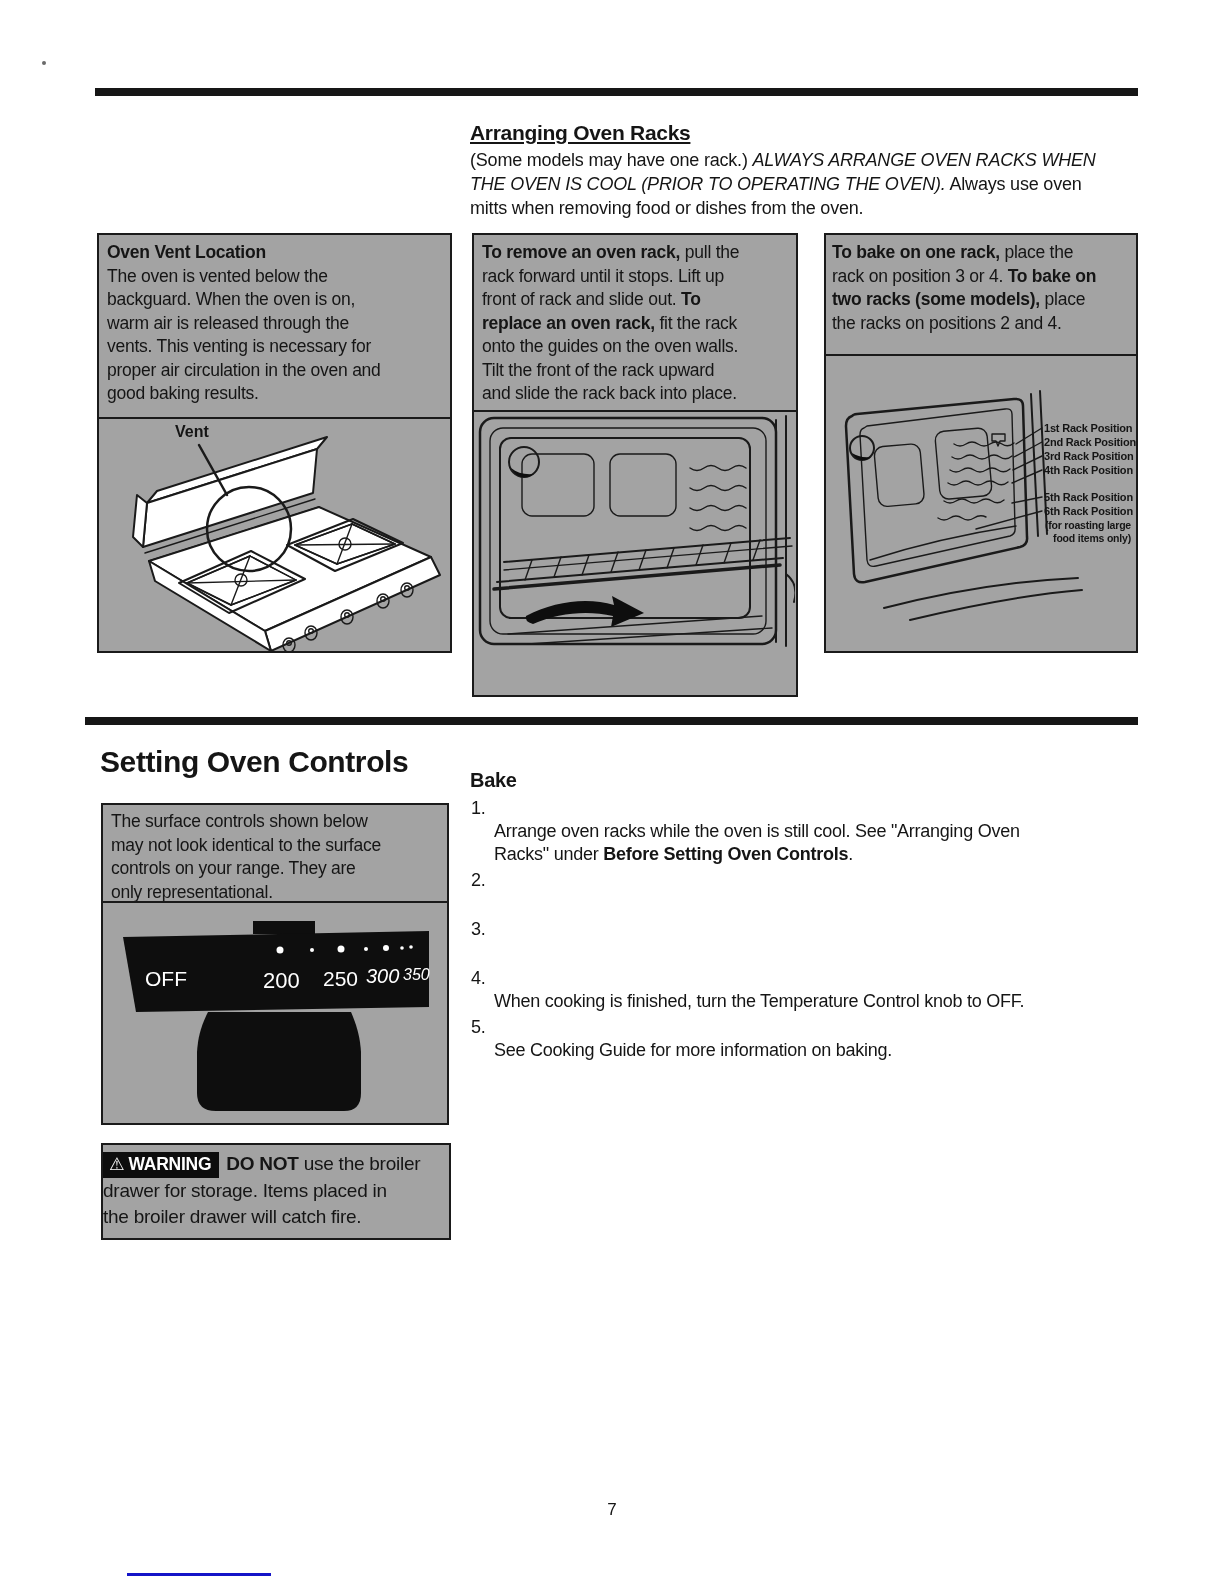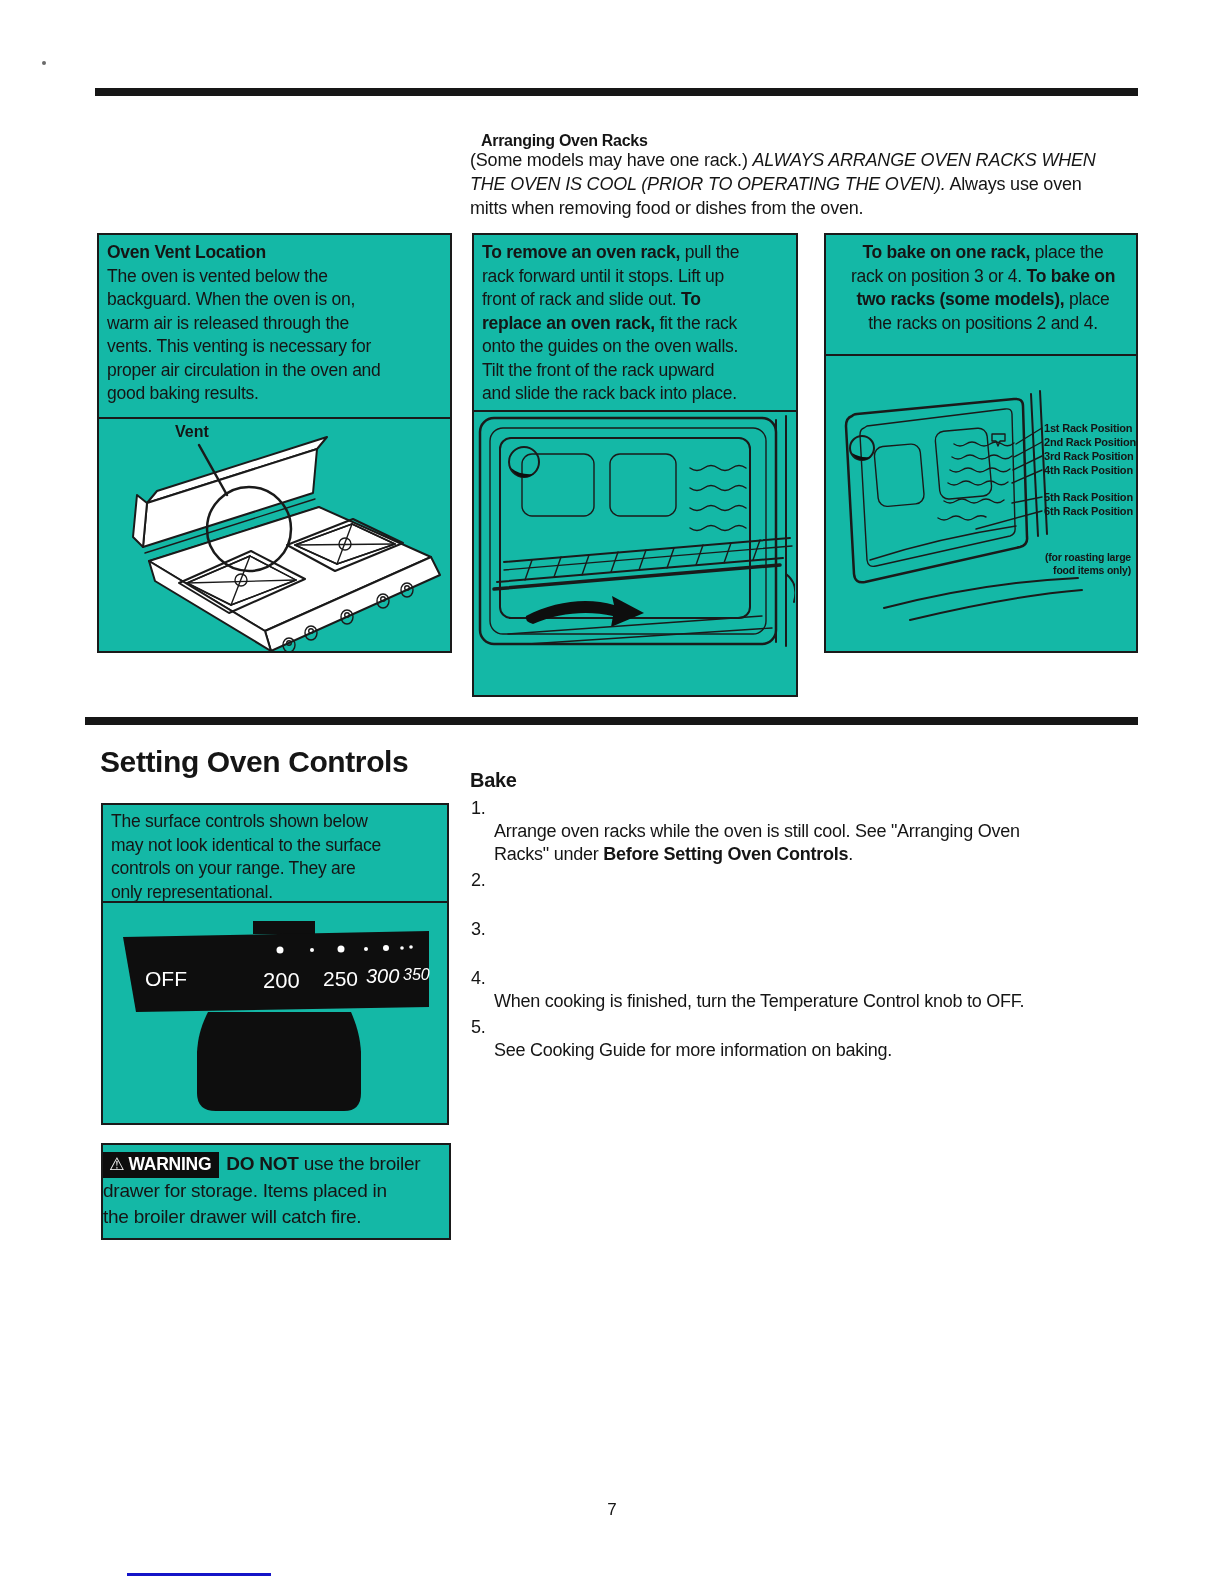--- a/index.html
+++ b/index.html
@@ -1,31 +1,31 @@
 <!DOCTYPE html>
 <html><head>
 <meta charset="utf-8">
 <style>
   html,body{margin:0;padding:0;background:#e8e8e8;}
   .page{position:relative;width:1224px;height:1584px;background:#ffffff;margin:0 auto;
         font-family:"Liberation Sans", sans-serif;color:#151515;overflow:hidden;}
   .rule{position:absolute;background:#161616;}
   .h-big{position:absolute;font-size:30px;line-height:39px;font-weight:700;letter-spacing:-0.4px;margin:0;white-space:pre-line;}
-  .h-med{position:absolute;font-size:16px;font-weight:700;letter-spacing:-0.3px;margin:11px;}
+  .h-med{position:absolute;font-size:21px;font-weight:700;letter-spacing:-0.3px;margin:0;text-decoration:underline;}
   .h-sm{position:absolute;font-size:20px;font-weight:700;letter-spacing:-0.3px;margin:0;}
   .body{position:absolute;font-size:18px;line-height:24px;letter-spacing:-0.2px;margin:0;}
   .preline{white-space:pre-line;}
-  .box{position:absolute;border:2.5px solid #1a1a1a;background:#14b8a6;box-sizing:border-box;}
+  .box{position:absolute;border:2.5px solid #1a1a1a;background:#a3a3a3;box-sizing:border-box;}
   .box-text{padding:6px 8px 0 8px;font-size:17.5px;line-height:23.5px;letter-spacing:-0.25px;}
   .box-text b{font-weight:700;}
   .bhead{font-weight:700;display:block;}
   .illu{position:absolute;left:0;right:0;bottom:0;border-top:2.5px solid #1a1a1a;overflow:hidden;}
   .vent-label{position:absolute;left:76px;top:4px;font-size:16px;font-weight:700;}
   .rlabel{position:absolute;left:218px;width:100px;font-size:11px;font-weight:700;line-height:12px;white-space:nowrap;letter-spacing:-0.2px;}
-  .rnote{position:absolute;right:5px;width:130px;font-size:10.5px;font-weight:700;line-height:12.5px;text-align:right;white-space:pre-line;letter-spacing:-0.2px;margin-top:32px;}
+  .rnote{position:absolute;right:5px;width:130px;font-size:10.5px;font-weight:700;line-height:12.5px;text-align:right;white-space:pre-line;letter-spacing:-0.2px;}
   .bake-list{position:absolute;font-size:18px;line-height:23px;letter-spacing:-0.25px;}
   .bake-item{position:relative;padding-left:24px;margin-bottom:3px;white-space:pre-line;}
   .bake-item .num{position:absolute;left:1px;top:0;white-space:nowrap;}
   .warn-text{font-size:19px;line-height:26px;letter-spacing:-0.25px;}
   .badge{display:inline-block;background:#0d0d0d;color:#fff;font-weight:700;font-size:17.5px;
          padding:1px 8px 3px 6px;margin-right:7px;line-height:22px;vertical-align:baseline;}
   .badge .tri{margin-right:4px;font-weight:400;}
   .pgnum{position:absolute;left:0;width:1224px;text-align:center;font-size:17px;}
   .footer-line{position:absolute;background:#1414c8;}
   .speck{position:absolute;width:4px;height:4px;border-radius:50%;background:#6a6a6a;}
@@ -163,21 +163,21 @@
         <g>
           <line class="ln" x1="302" y1="8" x2="302" y2="230"></line>
           <line class="ln" x1="312" y1="4" x2="312" y2="234"></line>
           <path class="ln" d="M312,162 q13,10 8,28"></path>
         </g>
       </svg>
     </div>
   </div>
 
   <div class="box" style="left:824px;top:233px;width:314px;height:420px;">
-    <div class="box-text preline" style="padding:6px 2px 0 6px;text-align:center;"><b>To bake on one rack,</b><span> place the
+    <div class="box-text preline" style="padding:6px 2px 0 6px;"><b>To bake on one rack,</b><span> place the
 rack on position 3 or 4. </span><b>To bake on
 two racks (some models),</b><span> place
 the racks on positions 2 and 4.</span></div>
     <div class="illu" style="top:119px;">
       <svg width="309" height="293" viewBox="0 0 309 293">
         <path class="ln25" d="M26,60 Q20,62 20,70 L28,218 Q29,228 39,226 L194,191 Q202,189 201,181 L197,50 Q197,42 188,43 L31,58 Q27,58.5 26,60 Z"></path>
         <path class="ln1" d="M38,72 Q34,73 34,79 L41,204 Q42,212 50,210 L184,180 Q190,178 189,171 L186,58 Q186,52 179,53 L41,70 Z"></path>
         <g transform="rotate(-5 110 115)">
           <rect class="ln1" x="50" y="86" width="46" height="60" rx="9"></rect>
           <rect class="ln1" x="112" y="76" width="52" height="68" rx="9"></rect>

